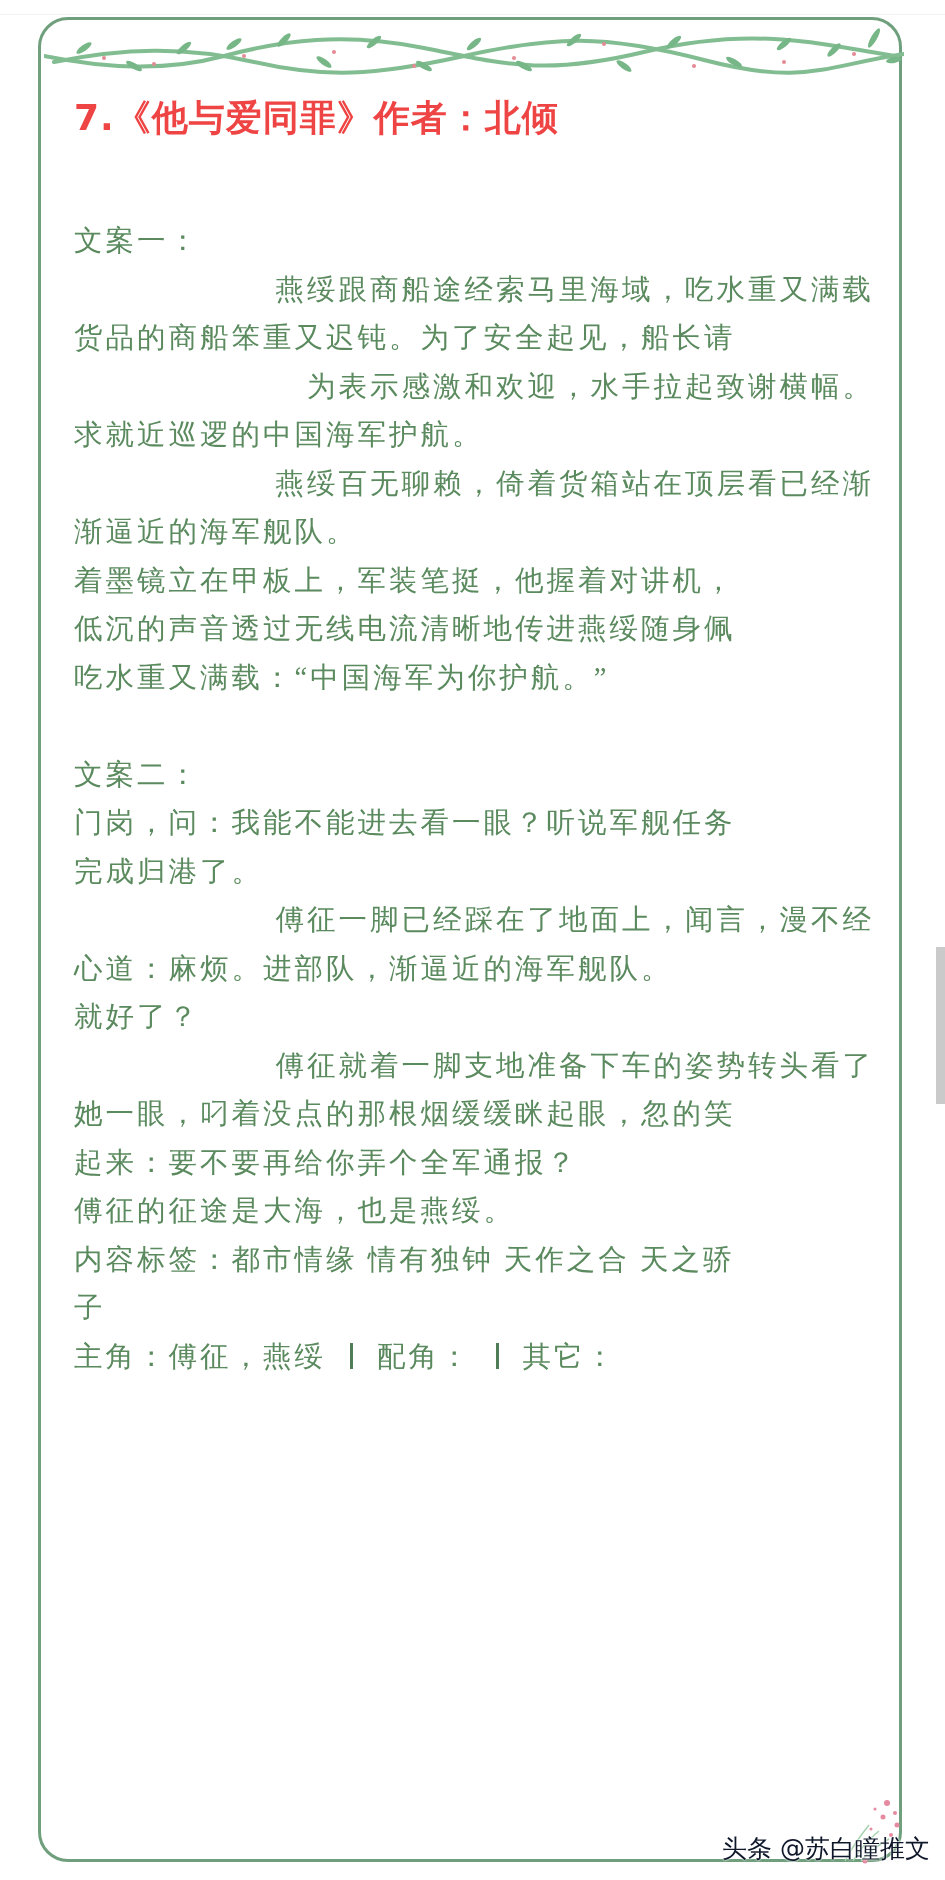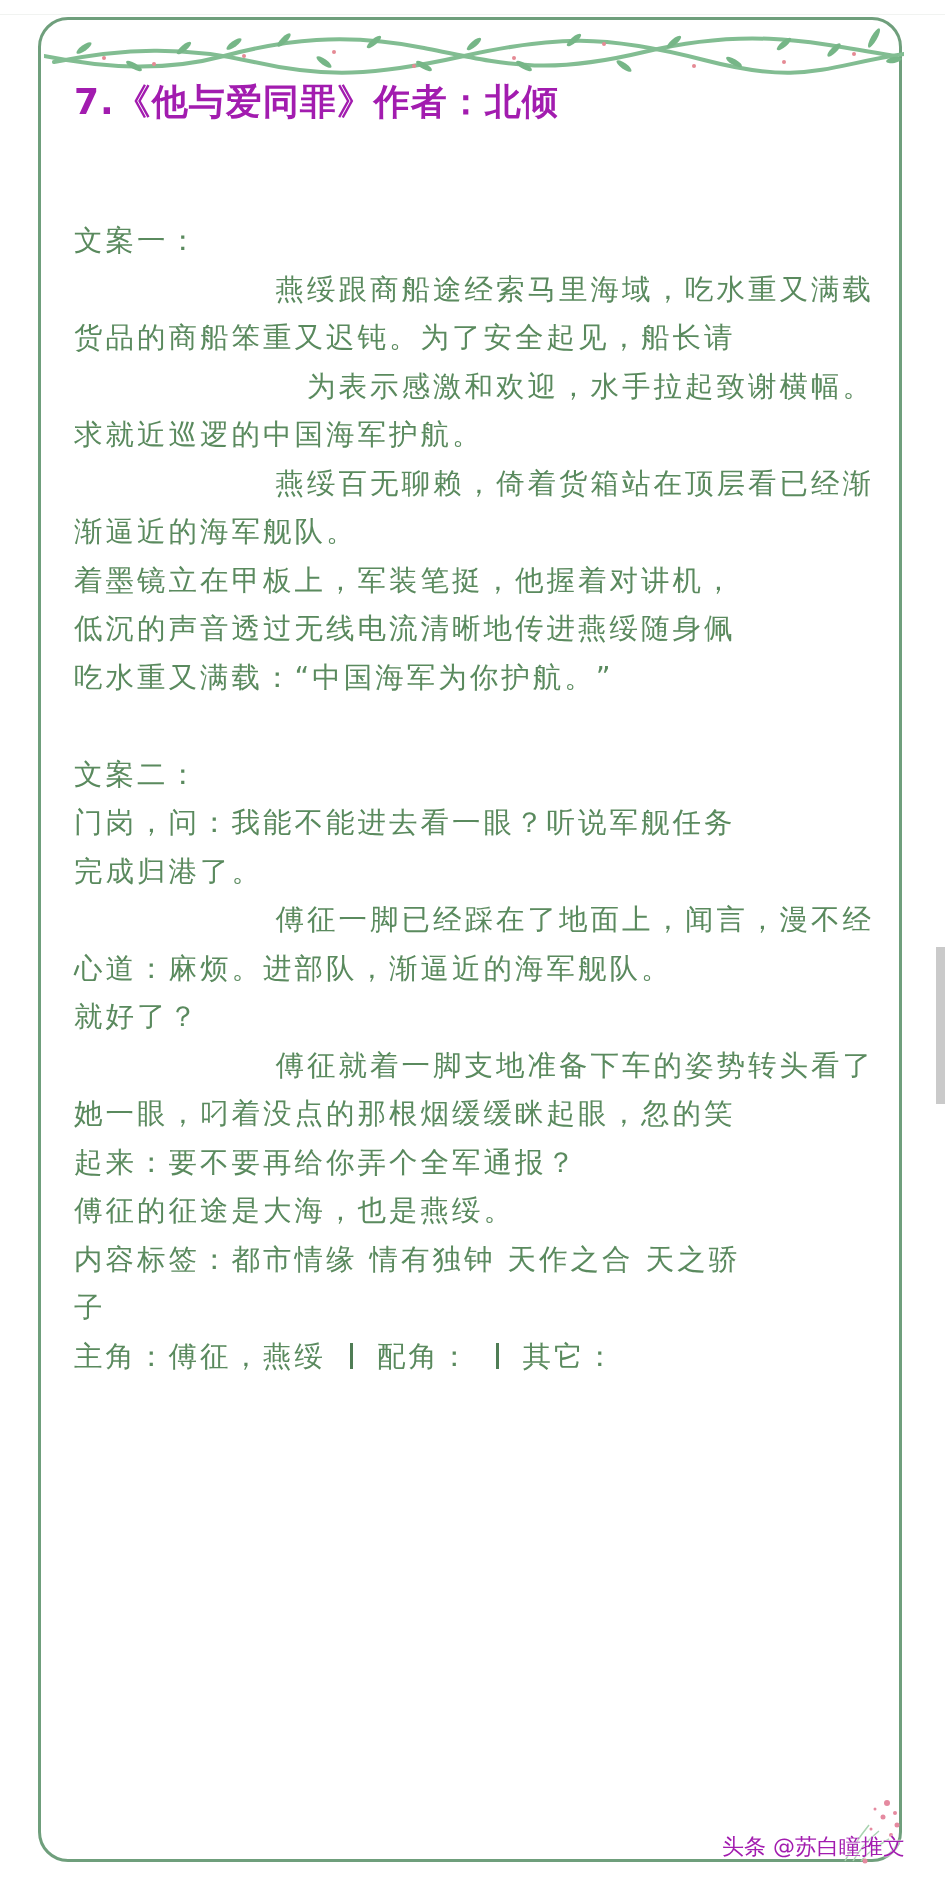--- a/index.html
+++ b/index.html
@@ -7,35 +7,35 @@
     width: 945px; height: 1880px; background: #ffffff; position: relative; overflow: hidden;
     font-family: "DejaVu Sans", "Liberation Sans", sans-serif;
   }
   .topline { position: absolute; left: 0; top: 14px; width: 945px; height: 1px; background: #f1f3f1; }
   .card {
     position: absolute; left: 38px; top: 17px; width: 864px; height: 1845px;
     border: 3px solid #6f9f7c; border-radius: 30px; box-sizing: border-box; background: #fff;
   }
   .vine { position: absolute; left: 44px; top: 26px; width: 860px; height: 56px; }
   .title {
-    position: absolute; left: 74px; top: 80px; font-size: 36px; font-weight: bold; color: #a21caf;
+    position: absolute; left: 74px; top: 96px; font-size: 36px; font-weight: bold; color: #ef4444;
     letter-spacing: 1px; line-height: 44px; white-space: nowrap;
   }
   .body {
     position: absolute; left: 74px; top: 217px; width: 800px; color: #5a8a5e; font-size: 28.5px;
-    line-height: 48.5px; letter-spacing: 3px;
+    line-height: 48.5px; letter-spacing: 3px; font-family: Liberation Serif, serif;
   }
   .line { height: 48.5px; white-space: nowrap; }
   .indent { padding-left: 74px; text-align: right; }
   .gap { height: 48.5px; }
   .bar { display: inline-block; width: 3px; height: 26px; background: #4f7d55; vertical-align: -3px; margin: 0 24px; }
   .scrollbar { position: absolute; left: 936px; top: 947px; width: 9px; height: 157px; background: #cacaca; }
   .flower { position: absolute; left: 835px; top: 1795px; width: 70px; height: 70px; }
   .watermark {
-    position: absolute; left: 722px; top: 1832px; font-size: 22px; color: #a21caf; letter-spacing: 0px;
+    position: absolute; left: 722px; top: 1832px; font-size: 25px; color: #0f172a; letter-spacing: 0px;
     text-shadow: 0 0 2px #fff, 0 0 2px #fff; white-space: nowrap;
   }
 </style>
 </head>
 <body>
 
 <div class="topline"></div>
 
 <div class="card"></div>
 

